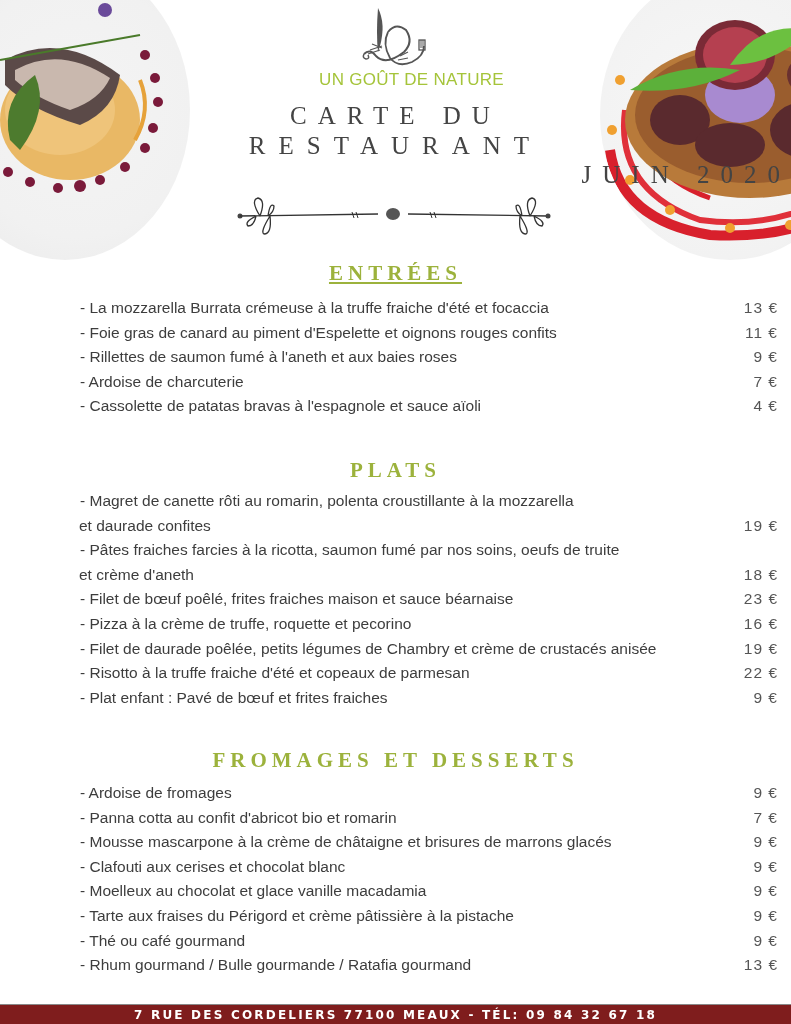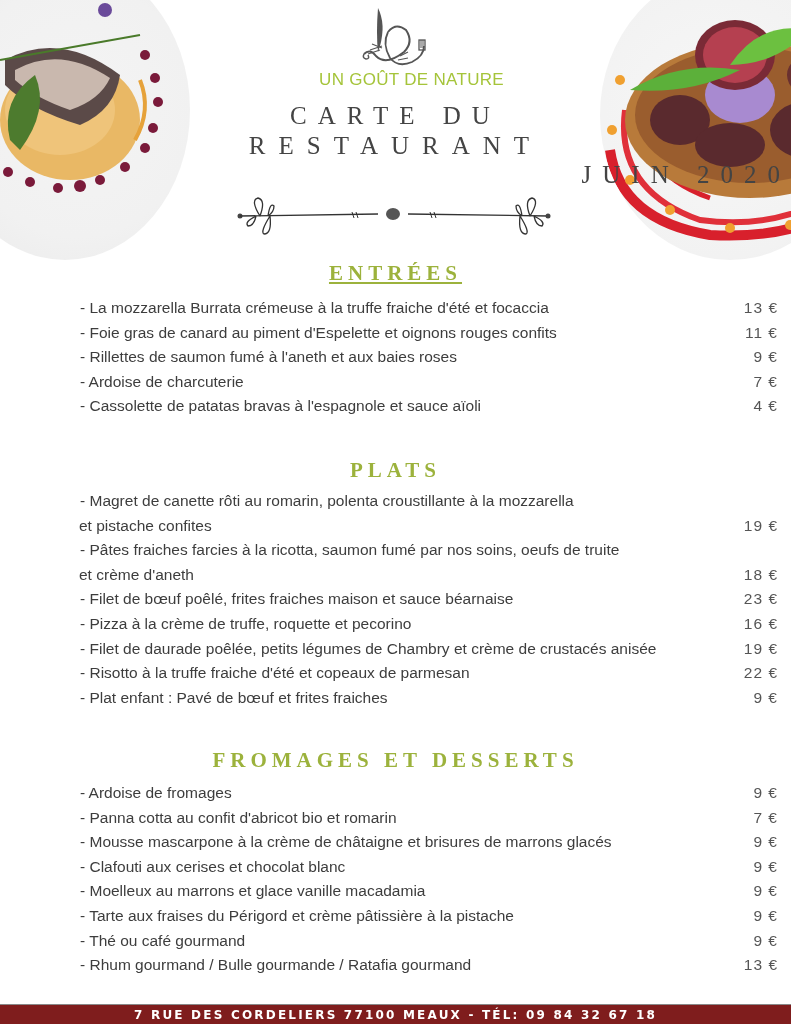--- a/index.html
+++ b/index.html
@@ -145,21 +145,21 @@
   <li class="menu-item">
       <span class="name">- Cassolette de patatas bravas à l'espagnole et sauce aïoli</span>
       <span class="price">4 €</span>
     </li>
 </ul>
 
 <h2 class="section-title" style="top: 458px;">PLATS</h2>
 <ul class="menu-list" style="top: 489px;">
   <li class="menu-item two-line">
     <span class="name line">- Magret de canette rôti au romarin, polenta croustillante à la mozzarella</span>
-    <span class="name line l2">et pistache confites</span>
+    <span class="name line l2">et daurade confites</span>
     <span class="price">19 €</span>
   </li>
   <li class="menu-item two-line">
     <span class="name line">- Pâtes fraiches farcies à la ricotta, saumon fumé par nos soins, oeufs de truite</span>
     <span class="name line l2">et crème d'aneth</span>
     <span class="price">18 €</span>
   </li>
   <li class="menu-item">
       <span class="name">- Filet de bœuf poêlé, frites fraiches maison et sauce béarnaise</span>
       <span class="price">23 €</span>
@@ -194,21 +194,21 @@
     </li>
   <li class="menu-item">
       <span class="name">- Mousse mascarpone à la crème de châtaigne et brisures de marrons glacés</span>
       <span class="price">9 €</span>
     </li>
   <li class="menu-item">
       <span class="name">- Clafouti aux cerises et chocolat blanc</span>
       <span class="price">9 €</span>
     </li>
   <li class="menu-item">
-      <span class="name">- Moelleux au marrons et glace vanille macadamia</span>
+      <span class="name">- Moelleux au chocolat et glace vanille macadamia</span>
       <span class="price">9 €</span>
     </li>
   <li class="menu-item">
       <span class="name">- Tarte aux fraises du Périgord et crème pâtissière à la pistache</span>
       <span class="price">9 €</span>
     </li>
   <li class="menu-item">
       <span class="name">- Thé ou café gourmand</span>
       <span class="price">9 €</span>
     </li>

